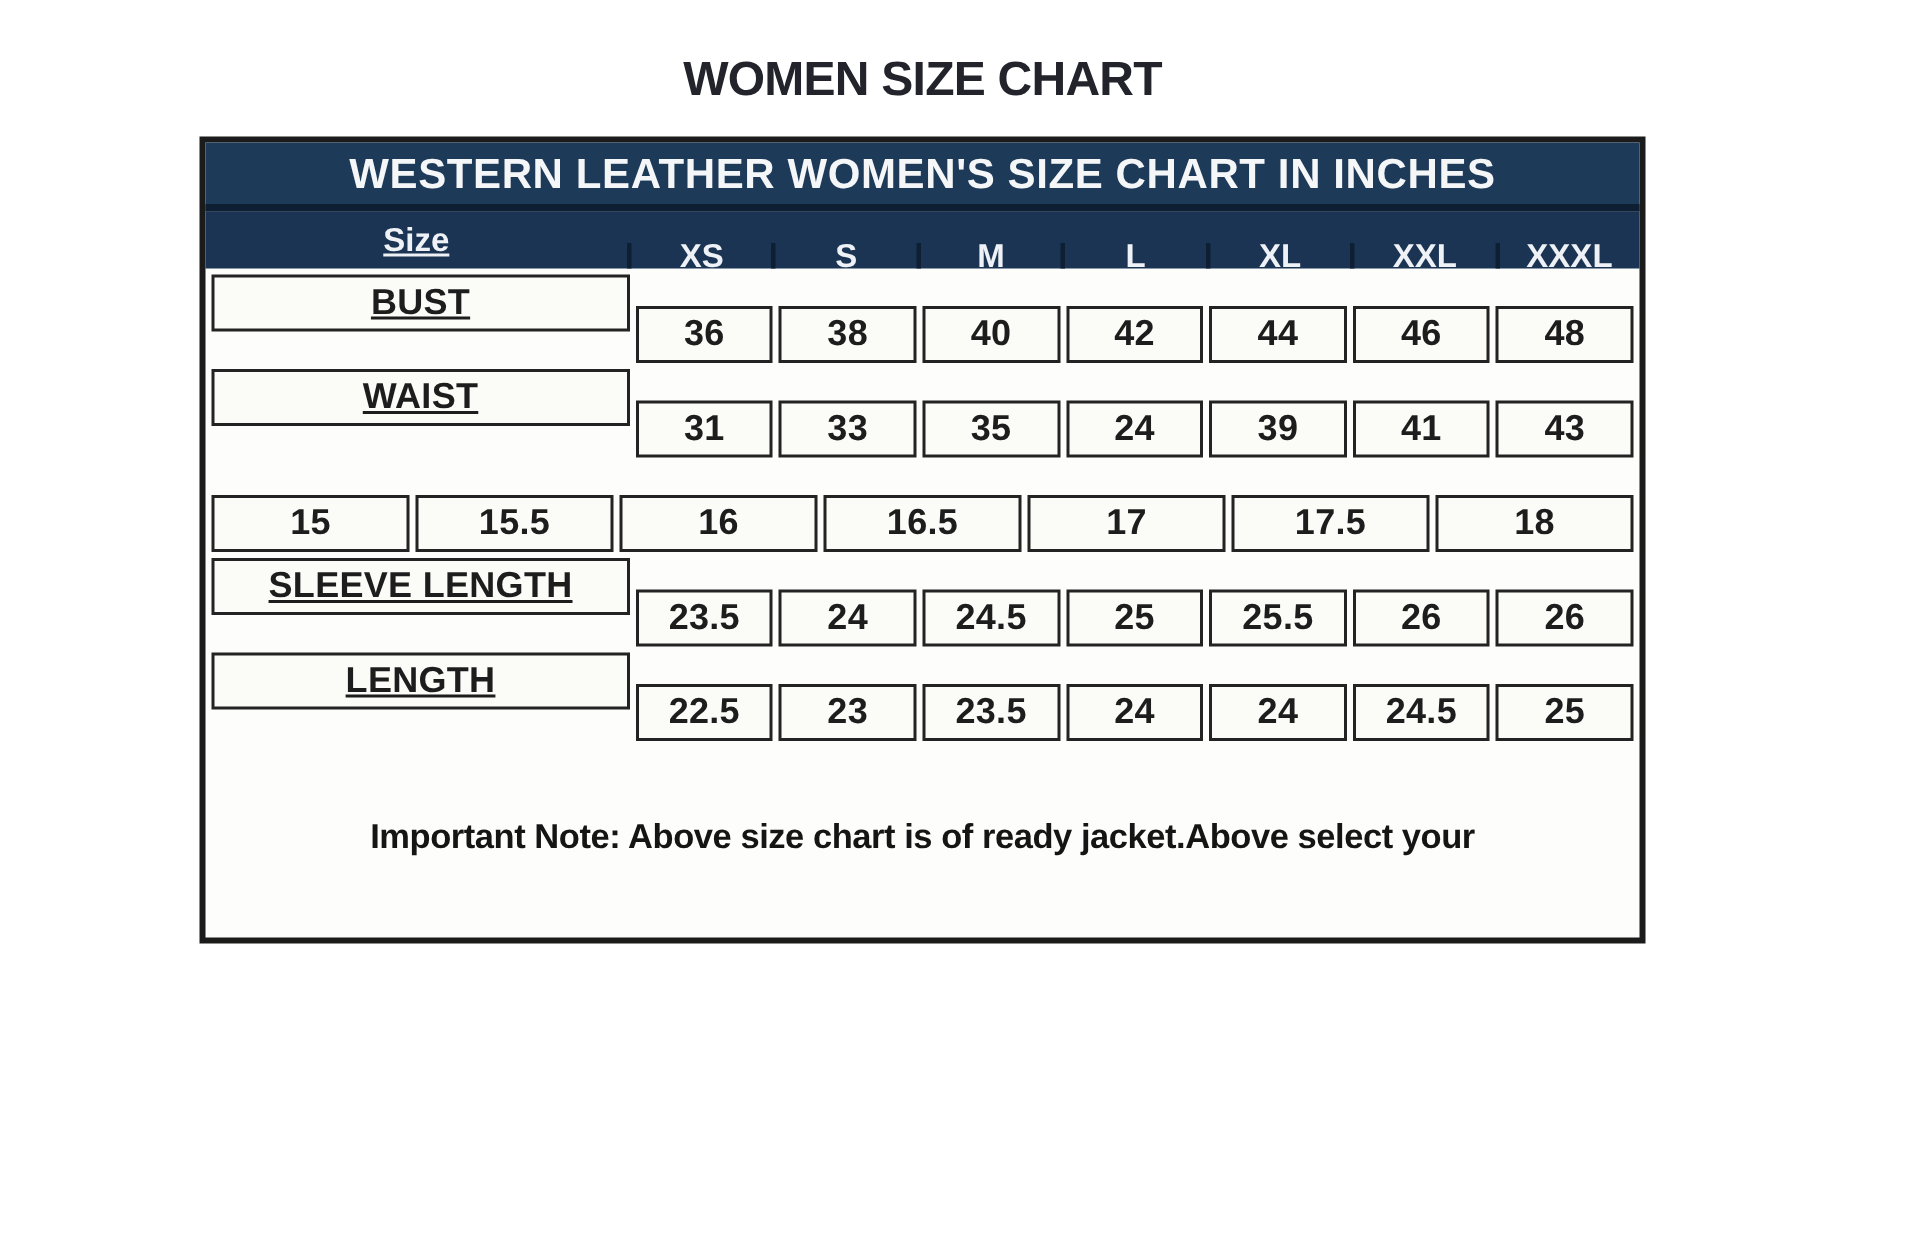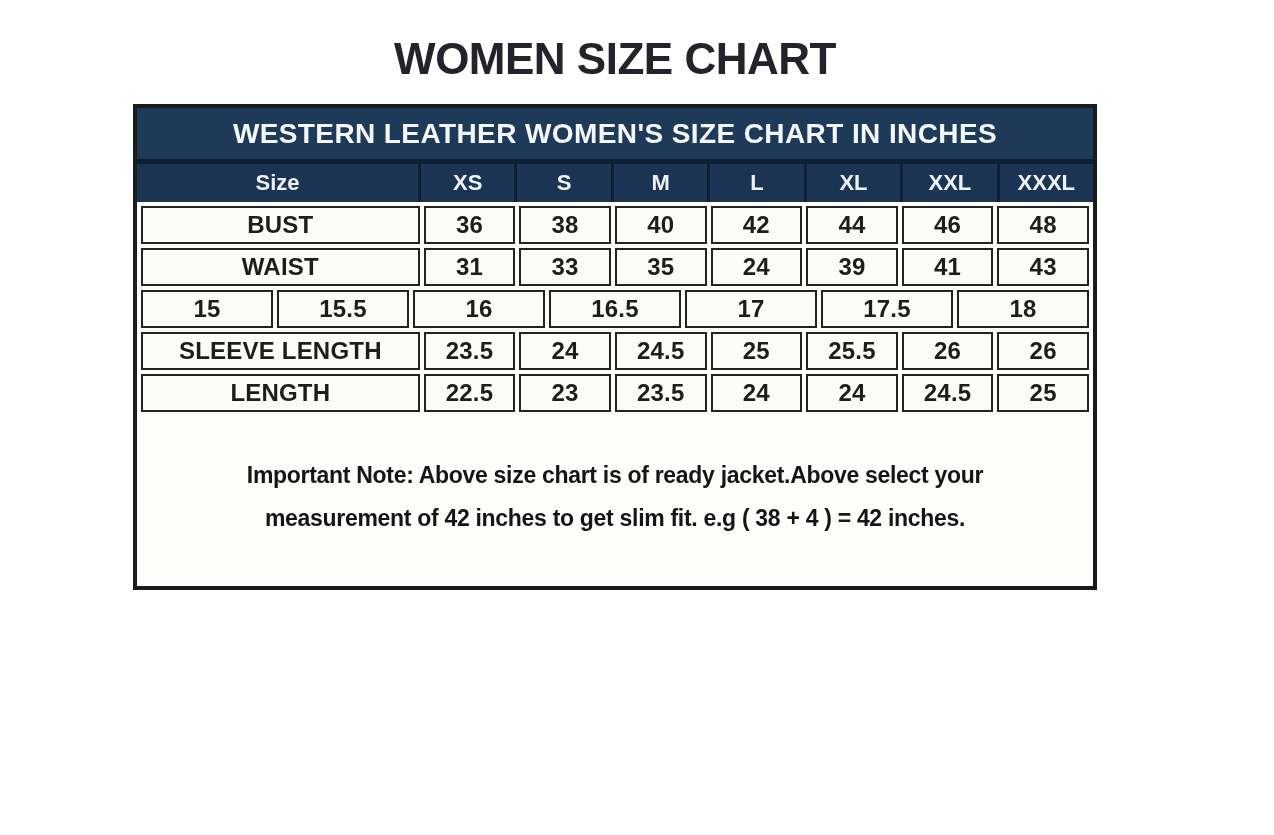--- a/index.html
+++ b/index.html
@@ -12,34 +12,34 @@
     --title-text:#23232b;
     --box-bg:#fdfdfb;
   }
   *{margin:0;padding:0;box-sizing:border-box;}
   html,body{width:1274px;height:835px;background:#ffffff;
     font-family:"Liberation Sans",sans-serif;overflow:hidden;}
   .content{width:964px;margin-left:133px;}
   .page-title{
     margin-top:34px;
     text-align:center;
-    font-size:44px;
+    font-size:32px;
     font-weight:700;
     letter-spacing:-0.5px;
     color:var(--title-text);
   }
   .chart-box{
     margin-top:20px;
     width:964px;
     border:4px solid #1b1b1b;
     background:var(--box-bg);
   }
   .chart-header{
     background:var(--navy-title);
-    height:56px;
+    height:46px;
     display:flex;align-items:center;justify-content:center;
     border-bottom:5px solid var(--navy-divider);
   }
   .chart-header-title{
     color:#f4f6f8;
     font-size:28px;
     font-weight:700;
     letter-spacing:0.4px;
     white-space:nowrap;
   }
@@ -49,22 +49,22 @@
     display:flex;
   }
   .hcell{
     display:flex;align-items:center;justify-content:center;
     color:#eef1f5;
     font-size:22px;
     font-weight:700;
     border-left:3px solid var(--navy-divider);
   }
   .hcell:first-child{border-left:none;}
-  .label-cell{flex:0 0 29.4%;}
-  .val-cell{flex:1 1 0;}
+  .label-cell{flex:0 0 29.4%;text-decoration:underline;}
+  .val-cell{flex:1 1 0;margin-top:21px;}
   .data-grid{
     display:flex;flex-direction:column;
     gap:4px;
     padding:4px;
   }
   .data-row{display:flex;gap:4px;}
   .cell{
     height:38px;
     border:2px solid var(--cell-border);
     background:var(--cell-bg);
@@ -156,16 +156,15 @@
           <div class="cell val-cell">23.5</div>
           <div class="cell val-cell">24</div>
           <div class="cell val-cell">24</div>
           <div class="cell val-cell">24.5</div>
           <div class="cell val-cell">25</div>
         </div>
       </div>
 
     <div class="note" id="noteBlock">
         <div class="note-line">Important Note: Above size chart is of ready jacket.Above select your</div>
-        <div class="note-line">measurement of 42 inches to get slim fit. e.g ( 38 + 4 ) = 42 inches.</div>
       </div>
   </div>
 </div>
 
 </body></html>

